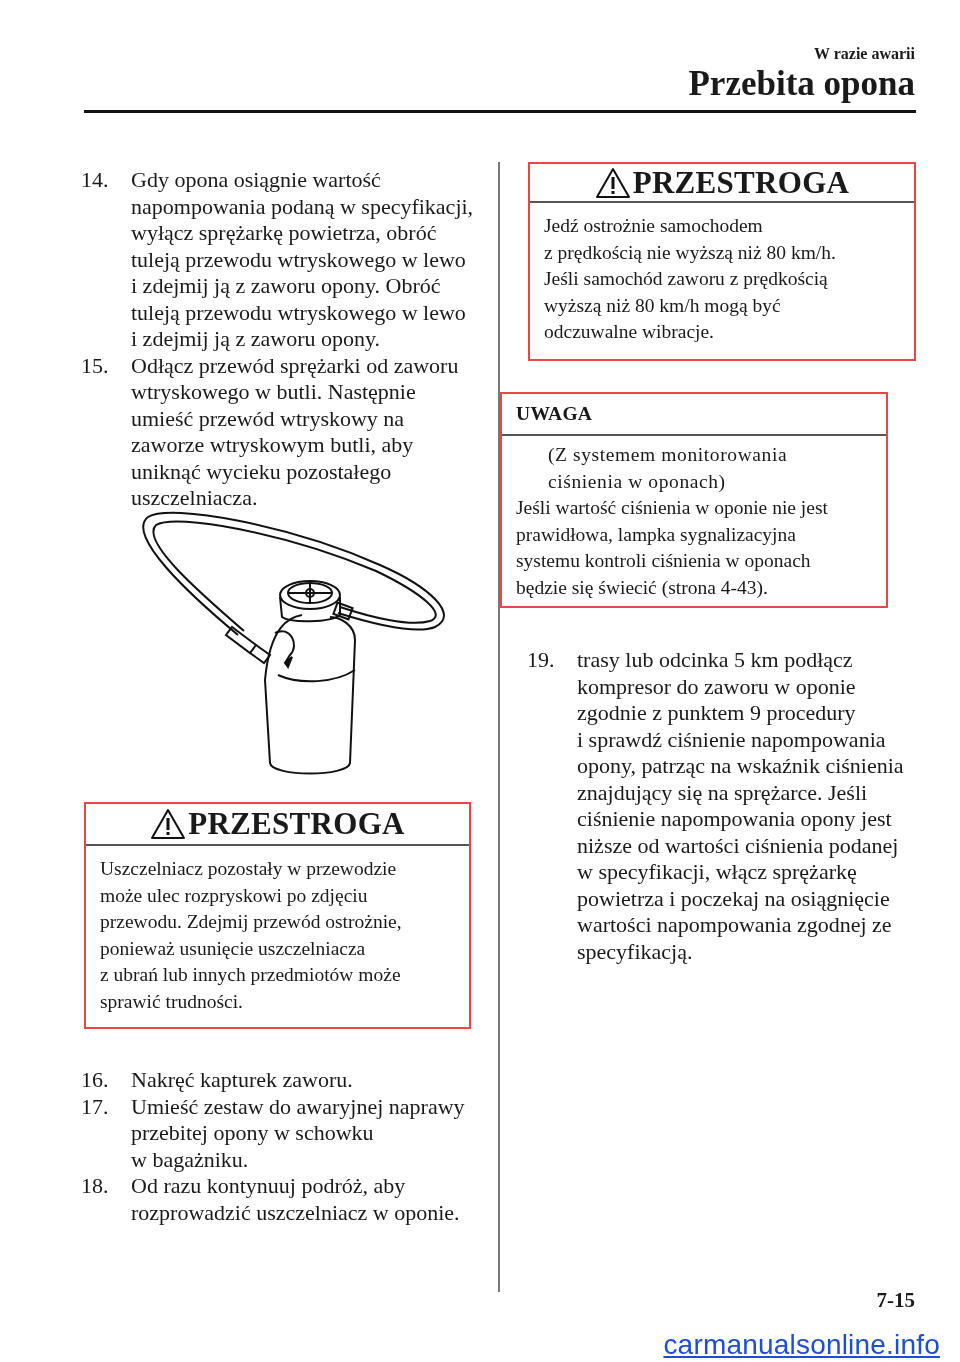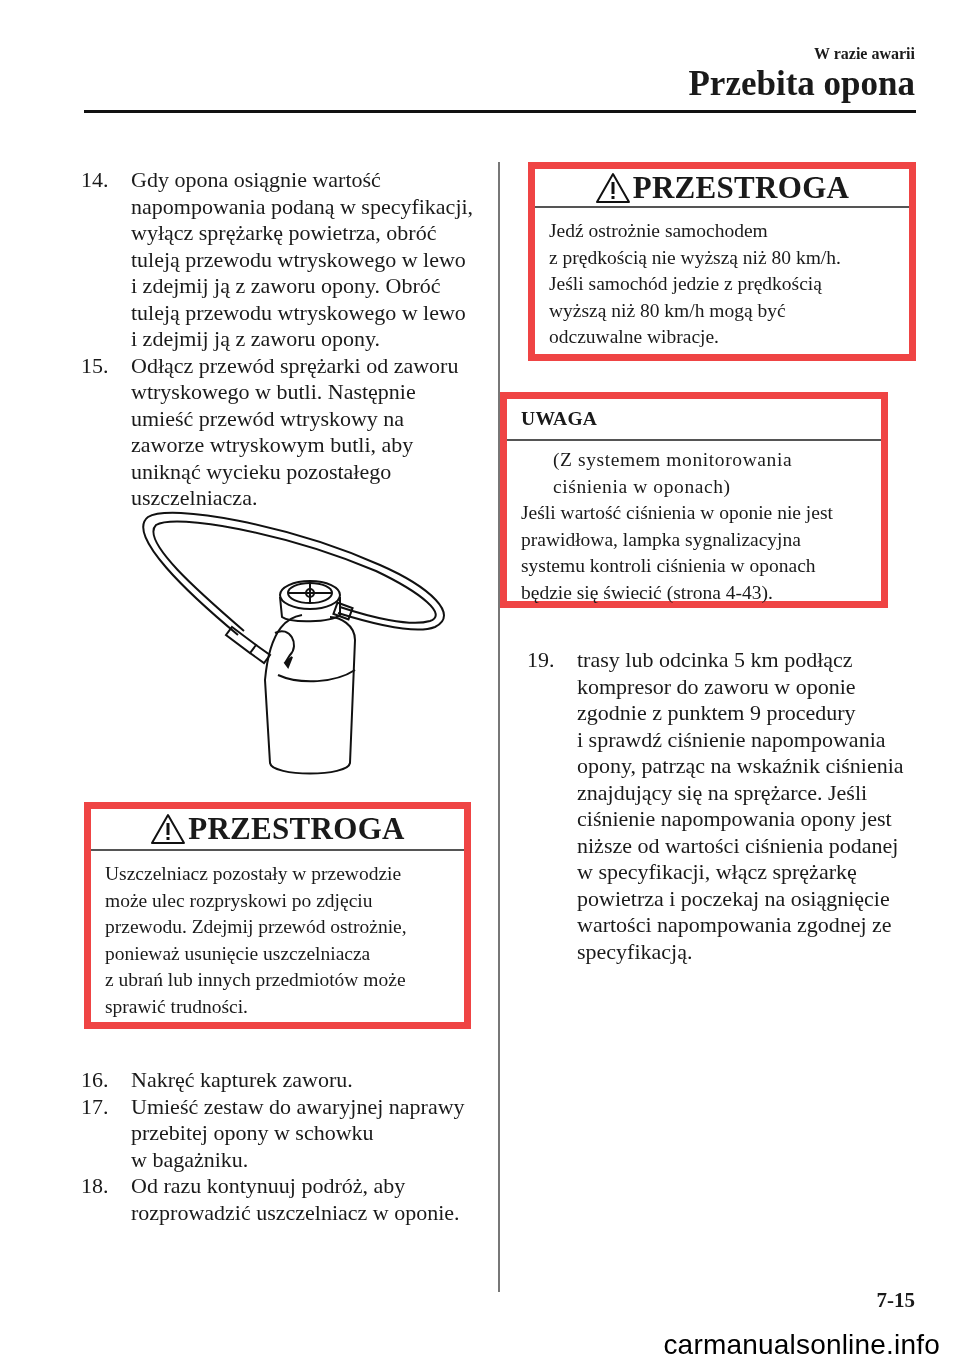--- a/index.html
+++ b/index.html
@@ -7,33 +7,33 @@
          font-family:"Liberation Serif", "DejaVu Serif", serif; color:#1a1a1a; }
   .section-title { position:absolute; right:45px; top:45px; font-size:16px; font-weight:bold; text-align:right; }
   .page-title { position:absolute; right:45px; top:64px; font-size:35px; font-weight:bold; text-align:right; line-height:40px; }
   .header-rule { position:absolute; left:84px; top:110px; width:832px; height:3px; background:#111; }
   .col-divider { position:absolute; left:498px; top:162px; width:1.5px; height:1130px; background:#777; }
 
   .steps { position:absolute; font-size:22px; line-height:26.5px; margin:4px; padding:0; list-style:none; }
   .step { position:relative; padding-left:50px; }
   .step .num { position:absolute; left:0; top:0; }
 
-  .box { position:absolute; border:7px solid #ef4444; box-sizing:border-box; background:#fff; }
+  .box { position:absolute; border:2px solid #ef4444; box-sizing:border-box; background:#fff; }
   .box .bhead { border-bottom:2px solid #555; display:flex; align-items:center; justify-content:center; }
   .box .bhead .label { font-weight:bold; font-size:31px; letter-spacing:0.3px; }
   .box .bbody { padding:10px 14px; font-size:19.5px; line-height:26.5px; }
   .warn-icon { width:36px; height:32px; margin-right:2px; }
   .uwaga-head { justify-content:flex-start !important; padding-left:14px; }
   .uwaga-head .label { font-size:19.5px !important; }
   .bold-line { font-weight:normal; letter-spacing:0.6px;margin-left:32px; }
 
   .figure { position:absolute; left:130px; top:505px; width:340px; height:275px; }
   .page-num { position:absolute; right:45px; top:1288px; font-size:21px; font-weight:bold; }
   .watermark { position:absolute; right:20px; top:1329px; font-family:"Liberation Sans", "DejaVu Sans", sans-serif;
-               font-size:28px; color:#000000; letter-spacing:0.2px; }
+               font-size:28px; color:#1d4ed8; letter-spacing:0.2px;text-decoration:underline; }
 </style>
 </head>
 <body>
 
 <div class="section-title">W razie awarii</div>
 <div class="page-title">Przebita opona</div>
 <div class="header-rule"></div>
 <div class="col-divider"></div>
 
 <ol class="steps" id="steps-a" style="left:77px; top:163px; width:410px;">
@@ -128,21 +128,21 @@
     <svg class="warn-icon" viewBox="0 0 36 32">
       <path d="M18,2 L34,30 L2,30 Z" fill="none" stroke="#111" stroke-width="2" stroke-linejoin="round"></path>
       <rect x="16.5" y="10" width="3" height="12" fill="#111"></rect>
       <rect x="16.5" y="24" width="3" height="3" fill="#111"></rect>
     </svg>
     <span class="label">PRZESTROGA</span>
   </div>
   <div class="bbody" id="caution-right-body">
       <div>Jedź ostrożnie samochodem</div>
       <div>z prędkością nie wyższą niż 80 km/h.</div>
-      <div>Jeśli samochód jedzie z prędkością</div>
+      <div>Jeśli samochód zaworu z prędkością</div>
       <div>wyższą niż 80 km/h mogą być</div>
       <div>odczuwalne wibracje.</div>
     </div>
 </div>
 
 <div class="box" style="left:500px; top:392px; width:388px; height:216px;">
   <div class="bhead uwaga-head" style="height:40px;">
     <span class="label">UWAGA</span>
   </div>
   <div class="bbody" id="note-body" style="padding-top:6px;">

